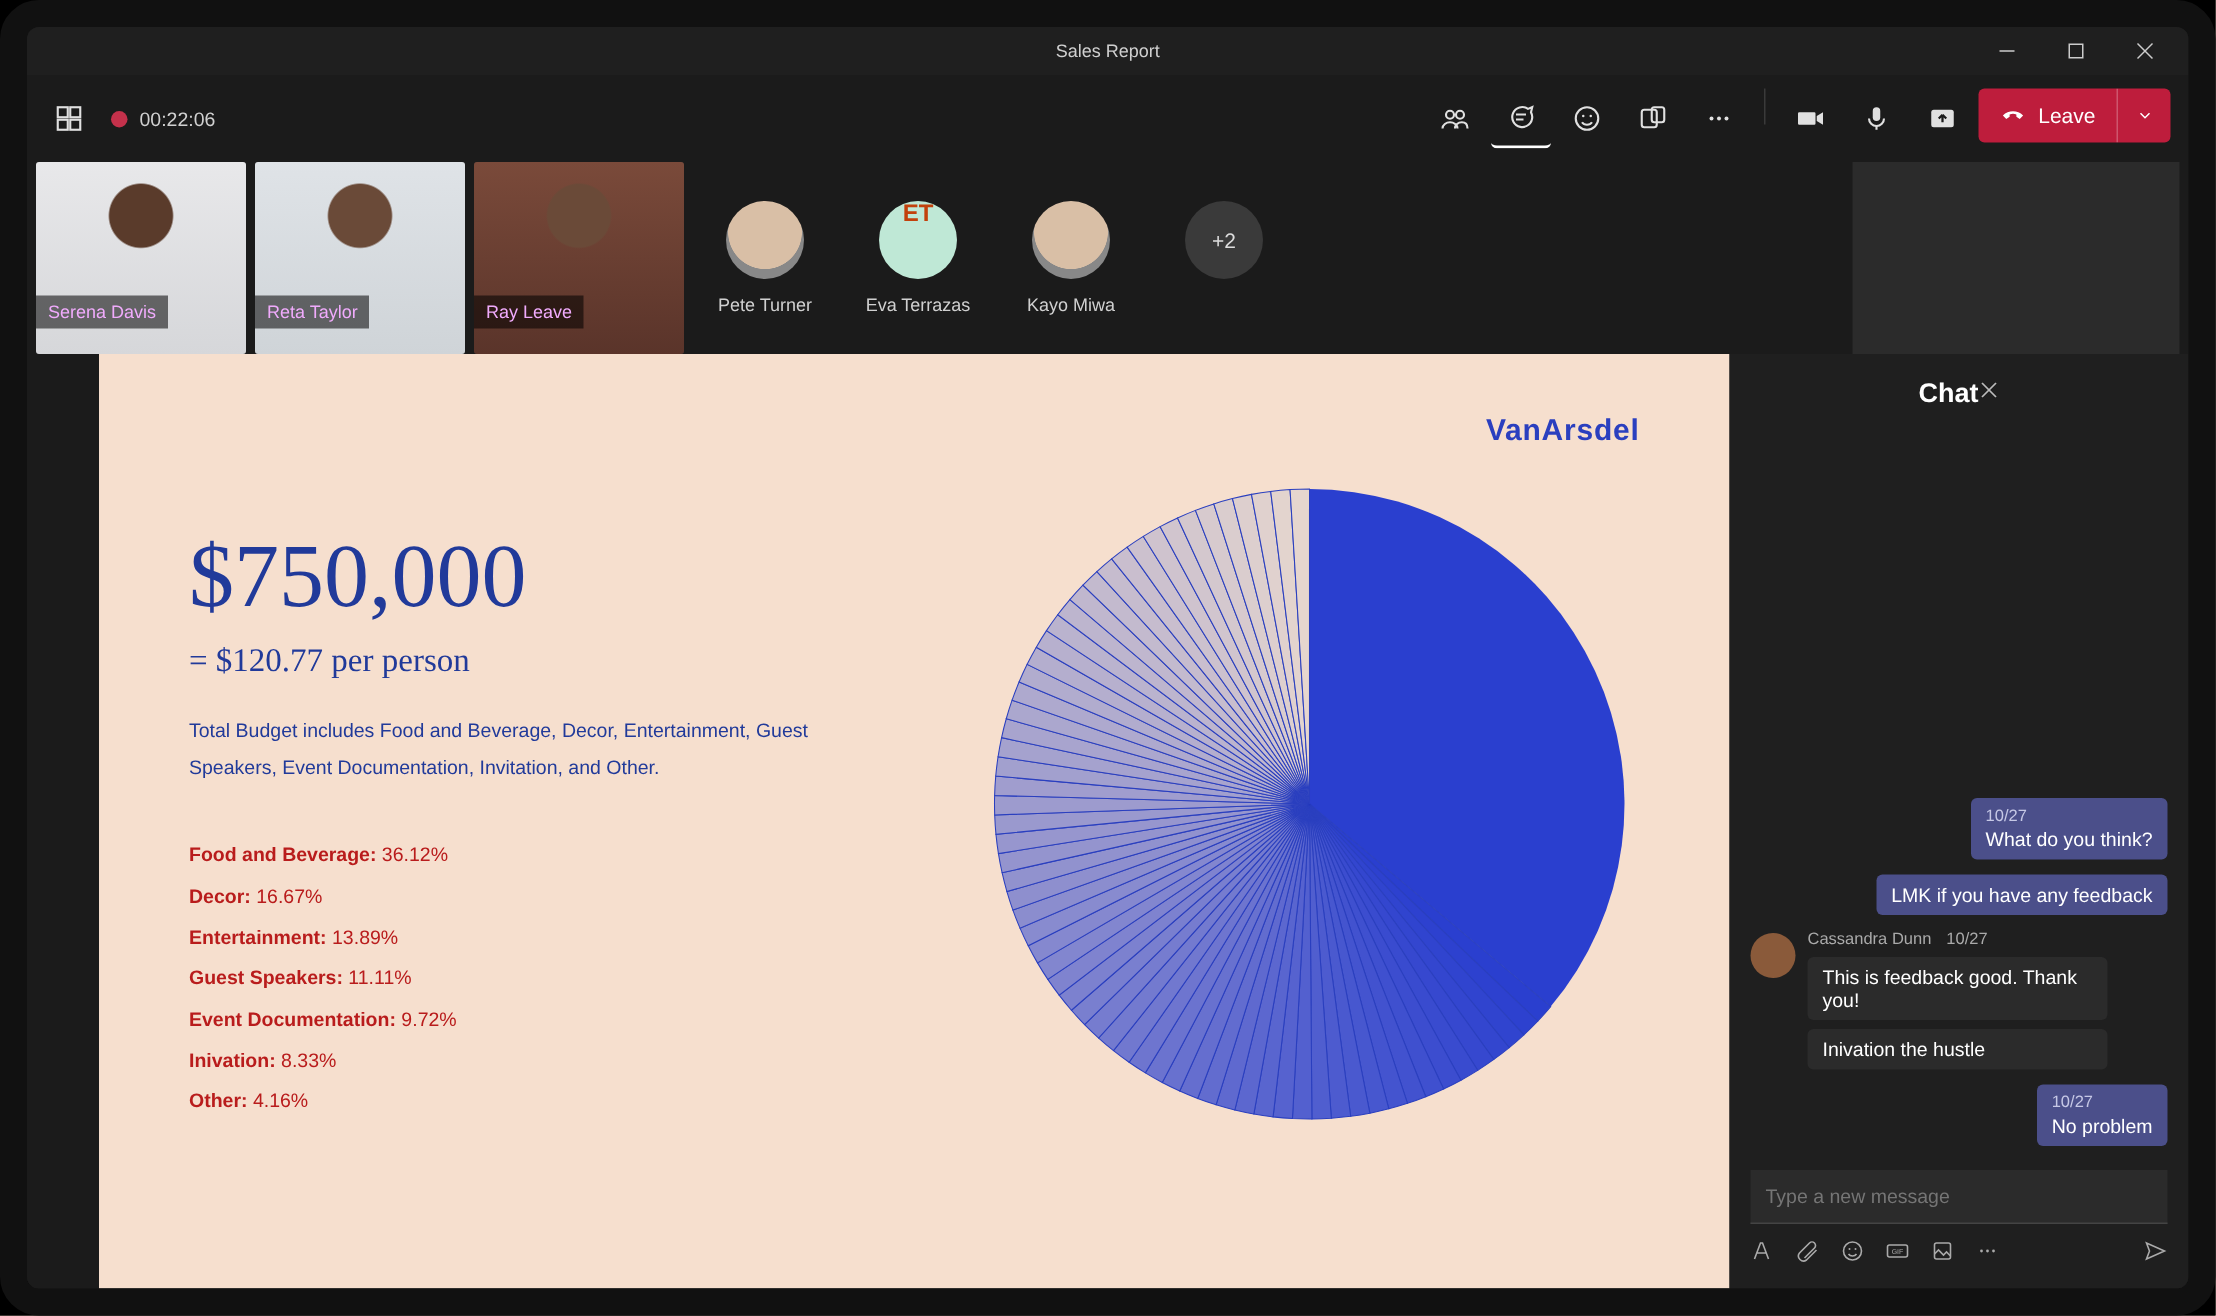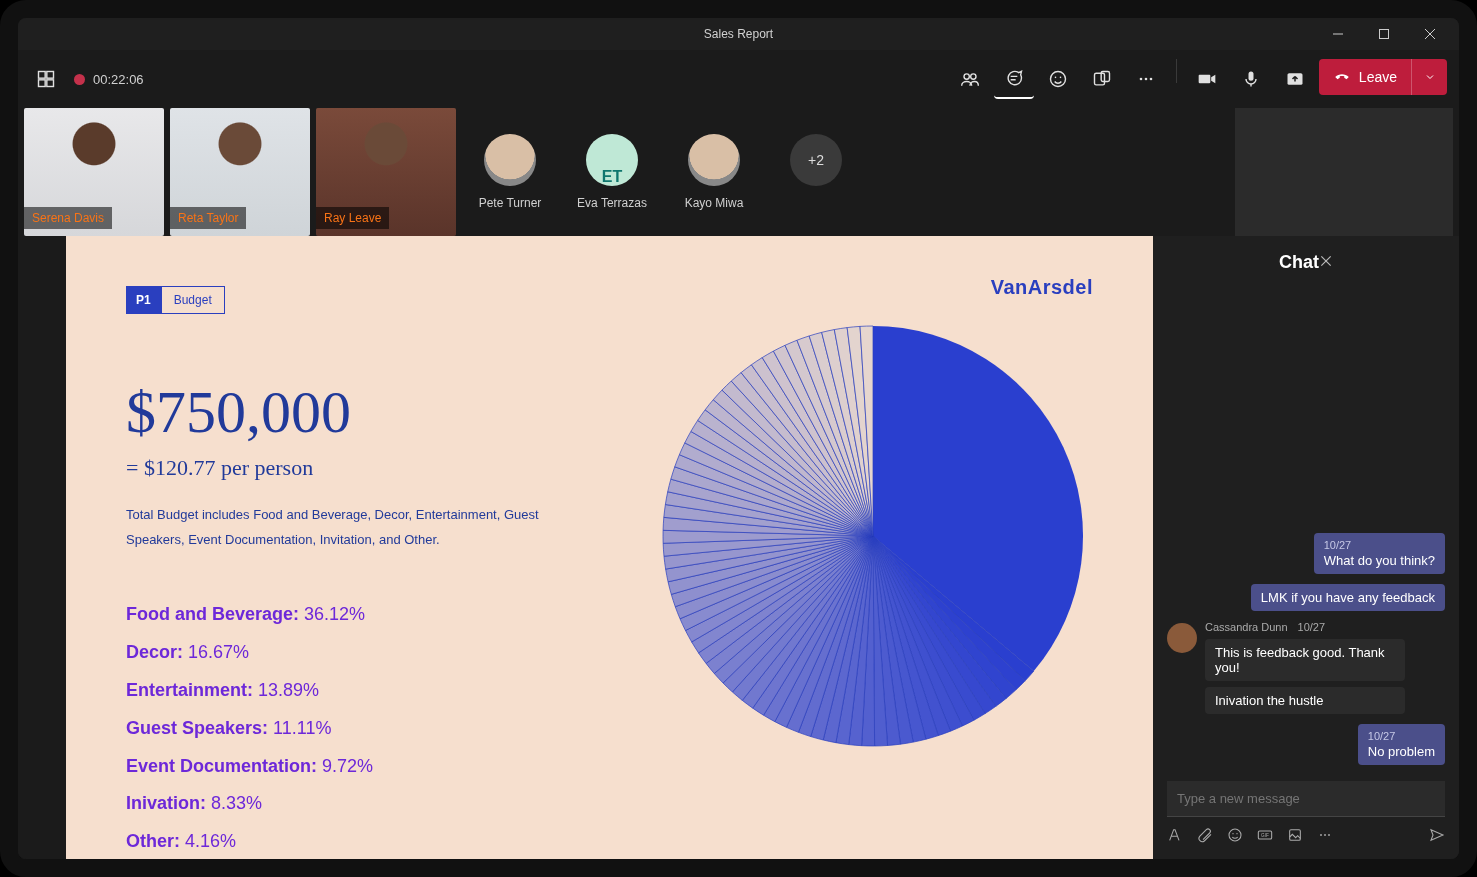--- a/index.html
+++ b/index.html
@@ -33,39 +33,39 @@
   .tool-btn.active { border-bottom: 2px solid #fff; }
   .divider { width:1px; height:24px; background:#3a3a3a; margin:0 6px; }
   .leave-btn { display:flex; align-items:center; background:#be1d3c; color:#fff; height:36px; border-radius:4px; overflow:hidden; }
   .leave-main { display:flex; align-items:center; gap:8px; padding:0 14px; height:100%; font-size:14px; }
   .leave-drop { border-left:1px solid rgba(255,255,255,.25); width:36px; height:100%; display:flex; align-items:center; justify-content:center; }
 
   
   .strip { height: 128px; background:#1b1b1b; display:flex; gap:6px; padding:0 6px; align-items:stretch; }
   .video-card { position:relative; width:140px; height:128px; background:#2b2b2b; border-radius:2px; overflow:hidden; }
   .video-card .face { position:absolute; inset:0; }
-  .name-overlay { position:absolute; left:0; bottom:7px; background:rgba(0,0,0,.55); color:#f97316; font-size:12px; padding:4px 8px; }
+  .name-overlay { position:absolute; left:0; bottom:17px; background:rgba(0,0,0,.55); color:#f0abfc; font-size:12px; padding:4px 8px; }
   .avatar-card { width:96px; display:flex; flex-direction:column; align-items:center; justify-content:center; gap:10px; }
-  .avatar-circle { width:52px; height:52px; border-radius:50%; background:#555; display:flex; align-items:flex-end; justify-content:center; color:#0f766e; font-weight:600; font-size:16px; }
+  .avatar-circle { width:52px; height:52px; border-radius:50%; background:#555; display:flex; align-items:flex-start; justify-content:center; color:#c2410c; font-weight:600; font-size:16px; }
   .avatar-name { color:#d0d0d0; font-size:12px; }
   .more-circle { width:52px; height:52px; border-radius:50%; background:#3a3a3a; display:flex; align-items:center; justify-content:center; color:#ddd; font-size:14px; }
   .presenter { flex:0 0 218px; height:128px; background:#2b2b2b; margin-left:auto; position:relative; overflow:hidden; }
 
   
   .main { flex:1; display:flex; background:#1b1b1b; overflow:hidden; }
   .slide-wrap { flex:1; background:#1b1b1b; display:flex; align-items:stretch; justify-content:stretch; padding:0 0 0 48px; }
   .slide { flex:1; background:#f6dfce; position:relative; color:#213a9a; padding:50px 60px 30px 60px; }
   .tag-row { display:flex; align-items:stretch; height:28px; }
   .tag-p1 { background:#2a3fbf; color:#fff; font-size:12px; display:flex; align-items:center; padding:0 10px; font-weight:600; }
   .tag-budget { border:1px solid #2a3fbf; color:#2a3fbf; font-size:12px; display:flex; align-items:center; padding:0 12px; }
   .brand { position:absolute; top:40px; right:60px; color:#2a3fbf; font-size:20px; font-weight:600; letter-spacing:.5px; }
   .big-amount { font-size:60px; font-family: Georgia, 'Times New Roman', serif; color:#213a9a; margin-top:64px; }
   .per-person { font-size:22px; font-family: Georgia, 'Times New Roman', serif; margin-top:8px; }
   .desc { margin-top:22px; max-width:420px; font-size:13px; line-height:1.9; color:#213a9a; }
-  .legend { margin-top:44px; font-size:18px; line-height:2.1; color:#6d28d9; }
+  .legend { margin-top:32px; font-size:13px; line-height:2.1; color:#b91c1c; }
   .legend .item b { font-weight:600; }
   .pie-wrap { position:absolute; top:80px; right:60px; width:440px; height:440px; }
 
   
   .chat { width:306px; background:#1f1f1f; display:flex; flex-direction:column; position:relative; }
   .chat-head { display:flex; align-items:center; justify-content:center; padding:16px 18px 8px 18px; }
   .chat-title { color:#fff; font-size:18px; font-weight:600; }
   .chat-close { color:#bbb; font-size:16px; }
   .chat-body { flex:1; overflow:hidden; padding:10px 14px 6px 14px; display:flex; flex-direction:column; justify-content:flex-end; gap:10px; }
   .bubble { max-width: 90%; border-radius:4px; padding:6px 10px; font-size:13px; color:#fff; }
@@ -243,24 +243,20 @@
       </div>
 
       <div class="presenter">
         <span class="face presenter-face"></span>
       </div>
     </div>
 
     <div class="main">
       <div class="slide-wrap">
         <div class="slide">
-          <div class="tag-row">
-            <div class="tag-p1">P1</div>
-            <div class="tag-budget">Budget</div>
-          </div>
           <div class="brand">VanArsdel</div>
           <div class="big-amount">$750,000</div>
           <div class="per-person">= $120.77 per person</div>
           <div class="desc">Total Budget includes Food and Beverage, Decor, Entertainment, Guest Speakers, Event Documentation, Invitation, and Other.</div>
           <div class="legend" id="legend">
               <div class="item"><b>Food and Beverage:</b> 36.12%</div>
               <div class="item"><b>Decor:</b> 16.67%</div>
               <div class="item"><b>Entertainment:</b> 13.89%</div>
               <div class="item"><b>Guest Speakers:</b> 11.11%</div>
               <div class="item"><b>Event Documentation:</b> 9.72%</div>

